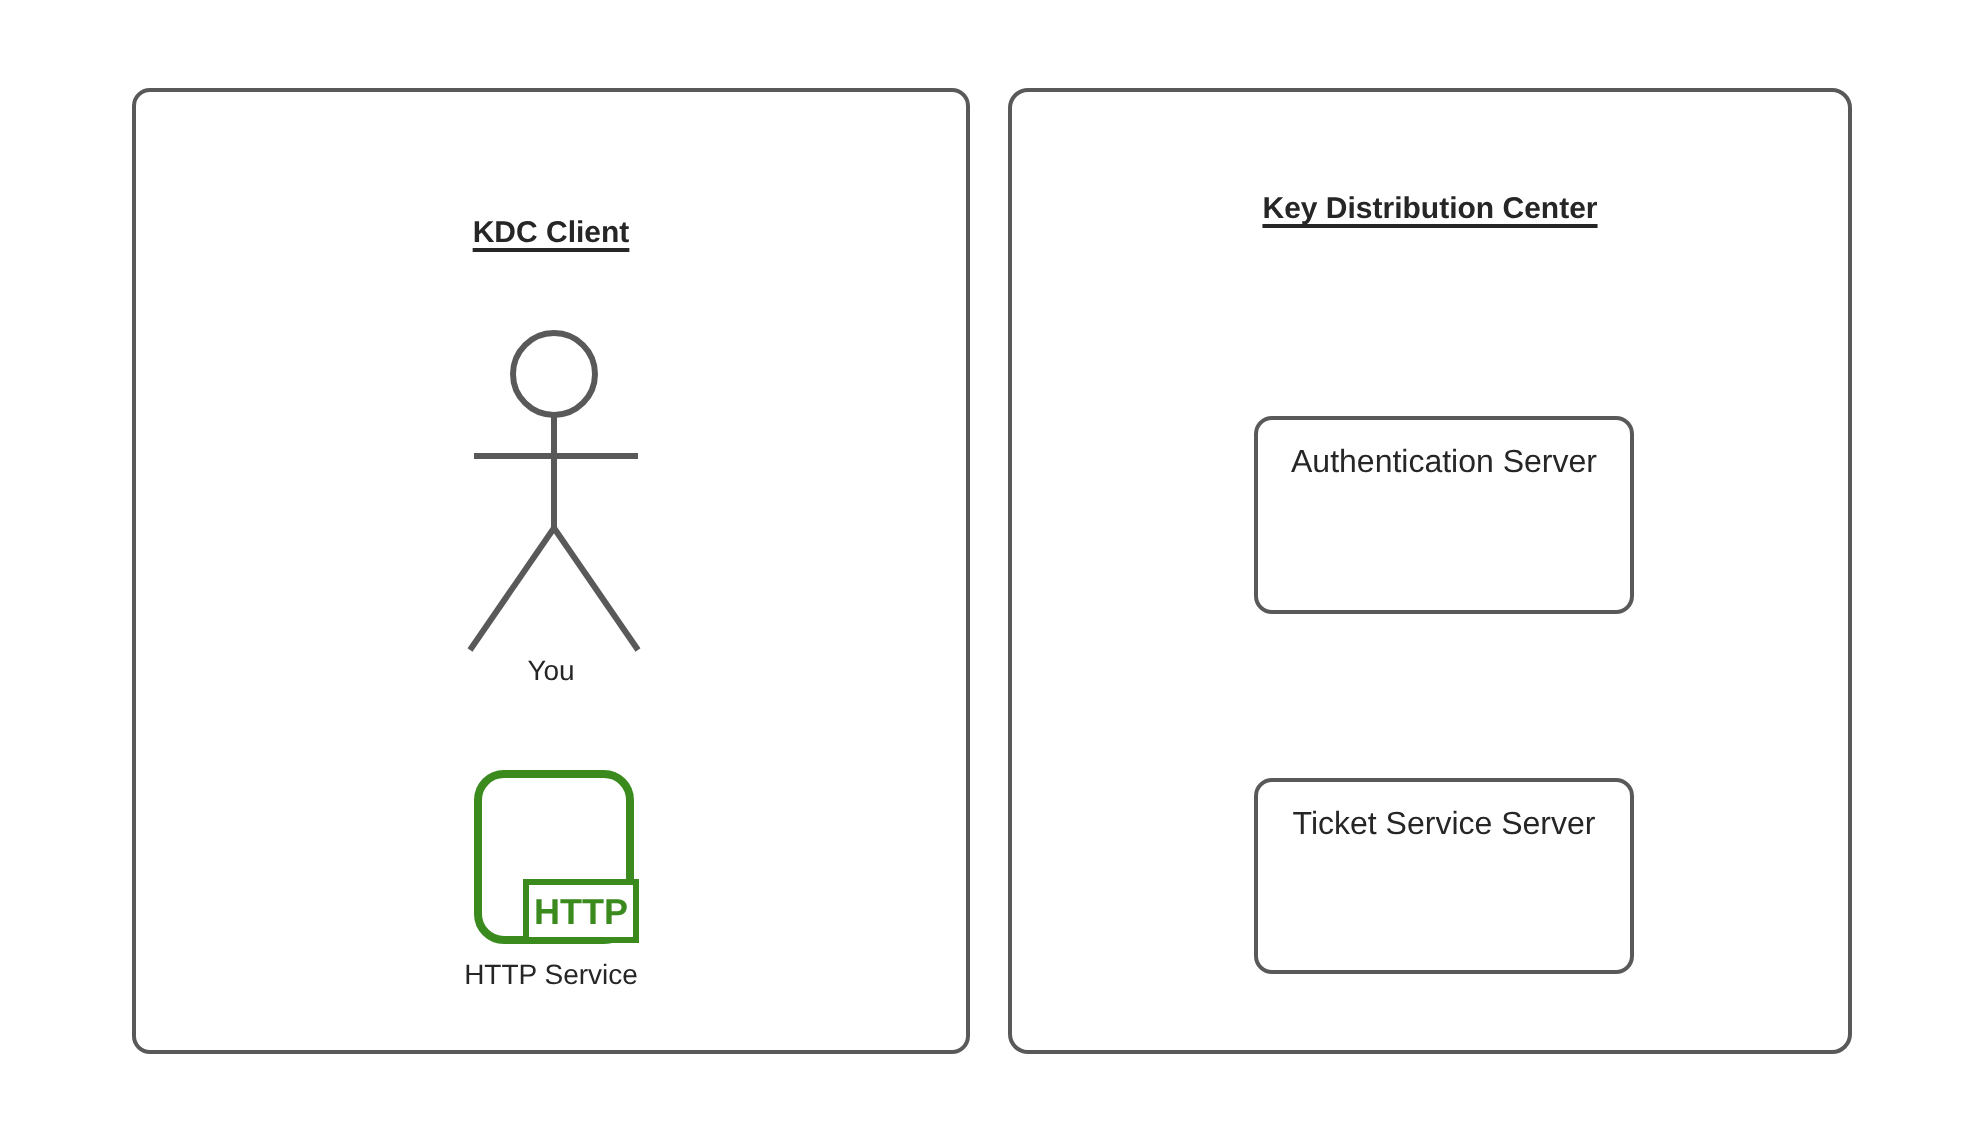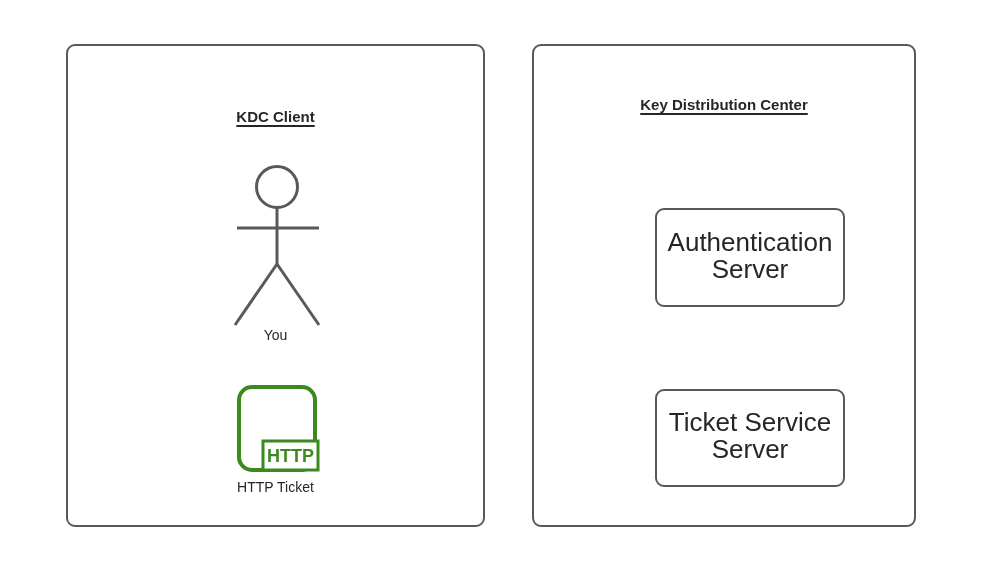--- a/index.html
+++ b/index.html
@@ -23,21 +23,21 @@
   }
   .panel {
     position: absolute;
     top: 44px;
     height: 483px;
     background: var(--background);
     border: 2px solid var(--shape-border);
     border-radius: 9px;
   }
   .panel.left  { left: 66px;  width: 419px; }
-  .panel.right { left: 532px; width: 384px; }
+  .panel.right { left: 504px; width: 422px; border-radius: 10px; }
 
   .panel-title {
     position: absolute;
     left: 50%;
     transform: translateX(-50%);
     text-align: center;
     font-size: 15px;
     font-weight: bold;
     line-height: 26px;
     color: var(--text);
@@ -97,27 +97,27 @@
   }
 
   .server-box {
     position: absolute;
     left: 121px;
     width: 190px;
     background: var(--background);
     border: 2px solid var(--shape-border);
     border-radius: 9px;
     display: flex;
-    align-items: flex-end;
+    align-items: flex-start;
     justify-content: center;
     text-align: center;
-    font-size: 26px;
+    font-size: 16px;
     line-height: 27px;
     color: var(--text);
-    padding: 22px 10px;
+    padding: 8px 10px;
   }
   .server-box.auth { top: 162px; height: 99px; }
   .server-box.tgs  { top: 343px; height: 98px; }
 </style>
 </head>
 <body>
 
 <div class="canvas">
 
   <div class="panel left">
@@ -132,21 +132,21 @@
     </svg>
 
     <div class="center-label actor-label">You</div>
 
     <svg class="http-svg" viewBox="0 0 88 92">
       <rect class="frame" x="4" y="4" width="76" height="83" rx="13" ry="13"></rect>
       <rect class="badge" x="28" y="58" width="55" height="29"></rect>
       <text x="55.5" y="79" text-anchor="middle">HTTP</text>
     </svg>
 
-    <div class="center-label http-label">HTTP Ticket</div>
+    <div class="center-label http-label">HTTP Service</div>
   </div>
 
   <div class="panel right">
     <div class="panel-title">Key Distribution Center</div>
 
     <div class="server-box auth">
       <span>Authentication Server</span>
     </div>
 
     <div class="server-box tgs">

